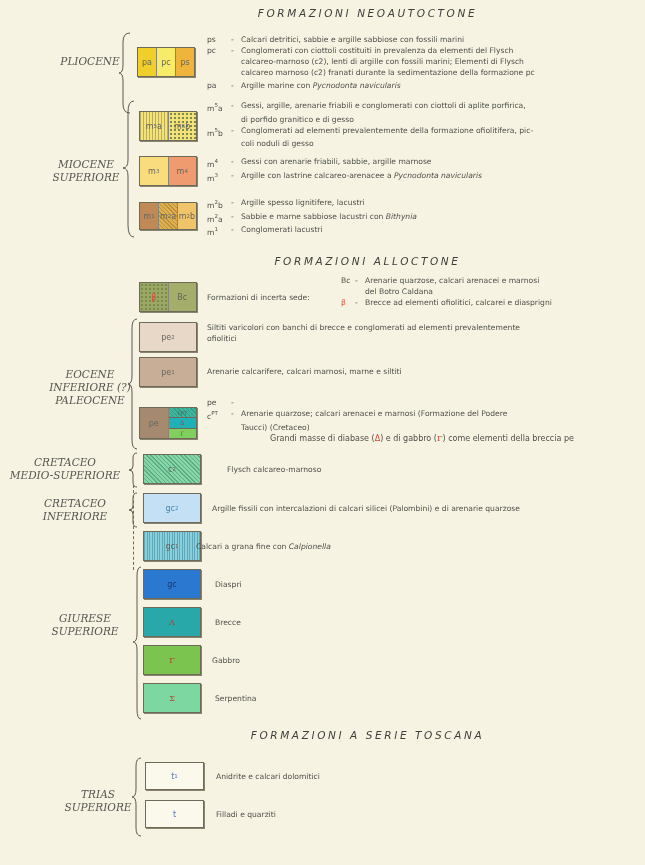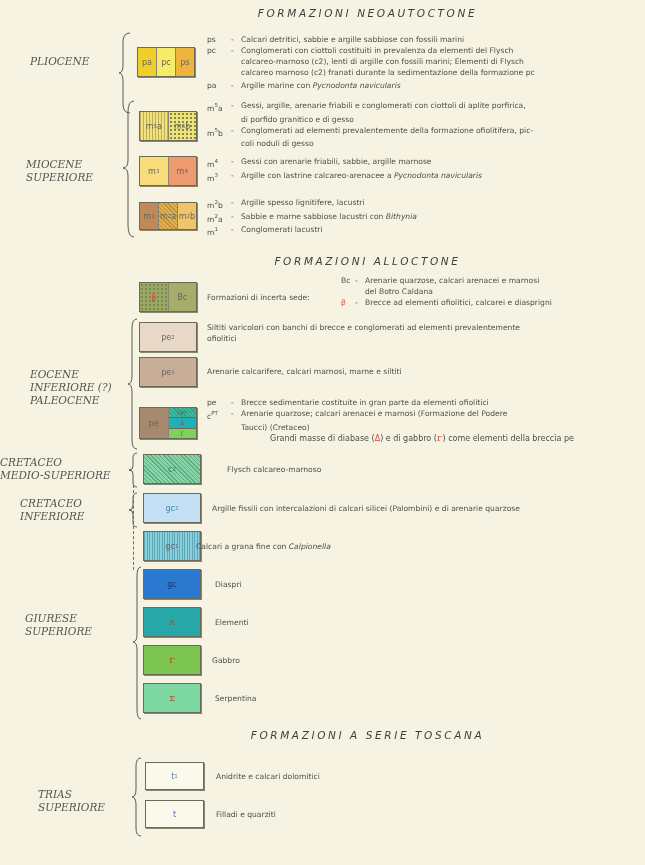--- a/index.html
+++ b/index.html
@@ -9,21 +9,21 @@
     font-family: "DejaVu Sans", sans-serif;
     color: #4a4a44;
   }
   .sec-title {
     position: absolute; left: 0; width: 645px; text-align: center;
     font-size: 10.5px; letter-spacing: 2.6px; font-style: italic; color: #3e3e3a;
     padding-left: 90px; box-sizing: border-box;
   }
   .period {
     position: absolute; font-family: "DejaVu Serif", serif; font-style: italic;
-    font-size: 10.5px; color: #55554f; line-height: 13px; width: 120px;
+    font-size: 10.5px; color: #55554f; text-align: center; line-height: 13px; width: 120px;
   }
   .brace { position: absolute; }
   .brace svg { display: block; }
   .swatch {
     position: absolute; display: flex; border: 1px solid #6e6a58;
     box-shadow: 1px 1px 0 #8a8570; box-sizing: border-box; height: 34px; width: 60px;
   }
   .swatch .cell {
     flex: 1; display: flex; align-items: center; justify-content: center;
     font-size: 8px; color: #66665e; border-right: 1px solid #8a8570; position: relative;
@@ -201,21 +201,20 @@
   <div style="flex:1; display:flex; flex-direction:column;">
     <div class="cell diag-g" style="background-color:#3cb8a0; font-size:6px; border-right:none; border-bottom:1px solid #6e6a58;">c<sup>PT</sup></div>
     <div class="cell" style="background:#1fb0b8; font-size:6px; border-right:none; border-bottom:1px solid #6e6a58; color:#c04030;">Δ</div>
     <div class="cell sym" style="background:#80d060; font-size:6px; border-right:none; color:#c04030;">Γ</div>
   </div>
 </div>
 <div class="desc" style="left:207px; top:397px; width:430px;">
   <div class="row">
       <span class="code">pe</span>
       <span class="dash">-</span>
-      <span>Brecce sedimentarie costituite in gran parte da elementi ofiolitici</span>
     </div>
   <div class="row">
       <span class="code">c<sup>PT</sup></span>
       <span class="dash">-</span>
       <span>Arenarie quarzose; calcari arenacei e marnosi (Formazione del Podere</span>
     </div>
   <div class="indent">Taucci) (Cretaceo)</div>
   <div style="font-size:8px;text-align:center;"><span>Grandi masse di diabase (</span><span class="red">Δ</span><span>) e di gabbro (</span><span class="red sym">Γ</span><span>) come elementi della breccia pe</span></div>
 </div>
 
@@ -263,21 +262,21 @@
     </svg>
 </div>
 <div class="swatch" style="left:143px; top:569px; width:58px; height:30px; background-color:#2a78d0;">
   <div class="cell" style="color:#1a3a70;">gc</div>
 </div>
 <div class="desc" style="left:215px; top:579px;">Diaspri</div>
 
 <div class="swatch" style="left:143px; top:607px; width:58px; height:30px; background-color:#28a8a8;">
   <div class="cell sym" style="color:#b04030;">Λ</div>
 </div>
-<div class="desc" style="left:215px; top:617px;">Elementi</div>
+<div class="desc" style="left:215px; top:617px;">Brecce</div>
 
 <div class="swatch" style="left:143px; top:645px; width:58px; height:30px; background-color:#7cc450;">
   <div class="cell sym" style="color:#b04030;">Γ</div>
 </div>
 <div class="desc" style="left:212px; top:655px;">Gabbro</div>
 
 <div class="swatch" style="left:143px; top:683px; width:58px; height:30px; background-color:#7cd8a0;">
   <div class="cell sym" style="color:#b04030;">Σ</div>
 </div>
 <div class="desc" style="left:215px; top:693px;">Serpentina</div>

